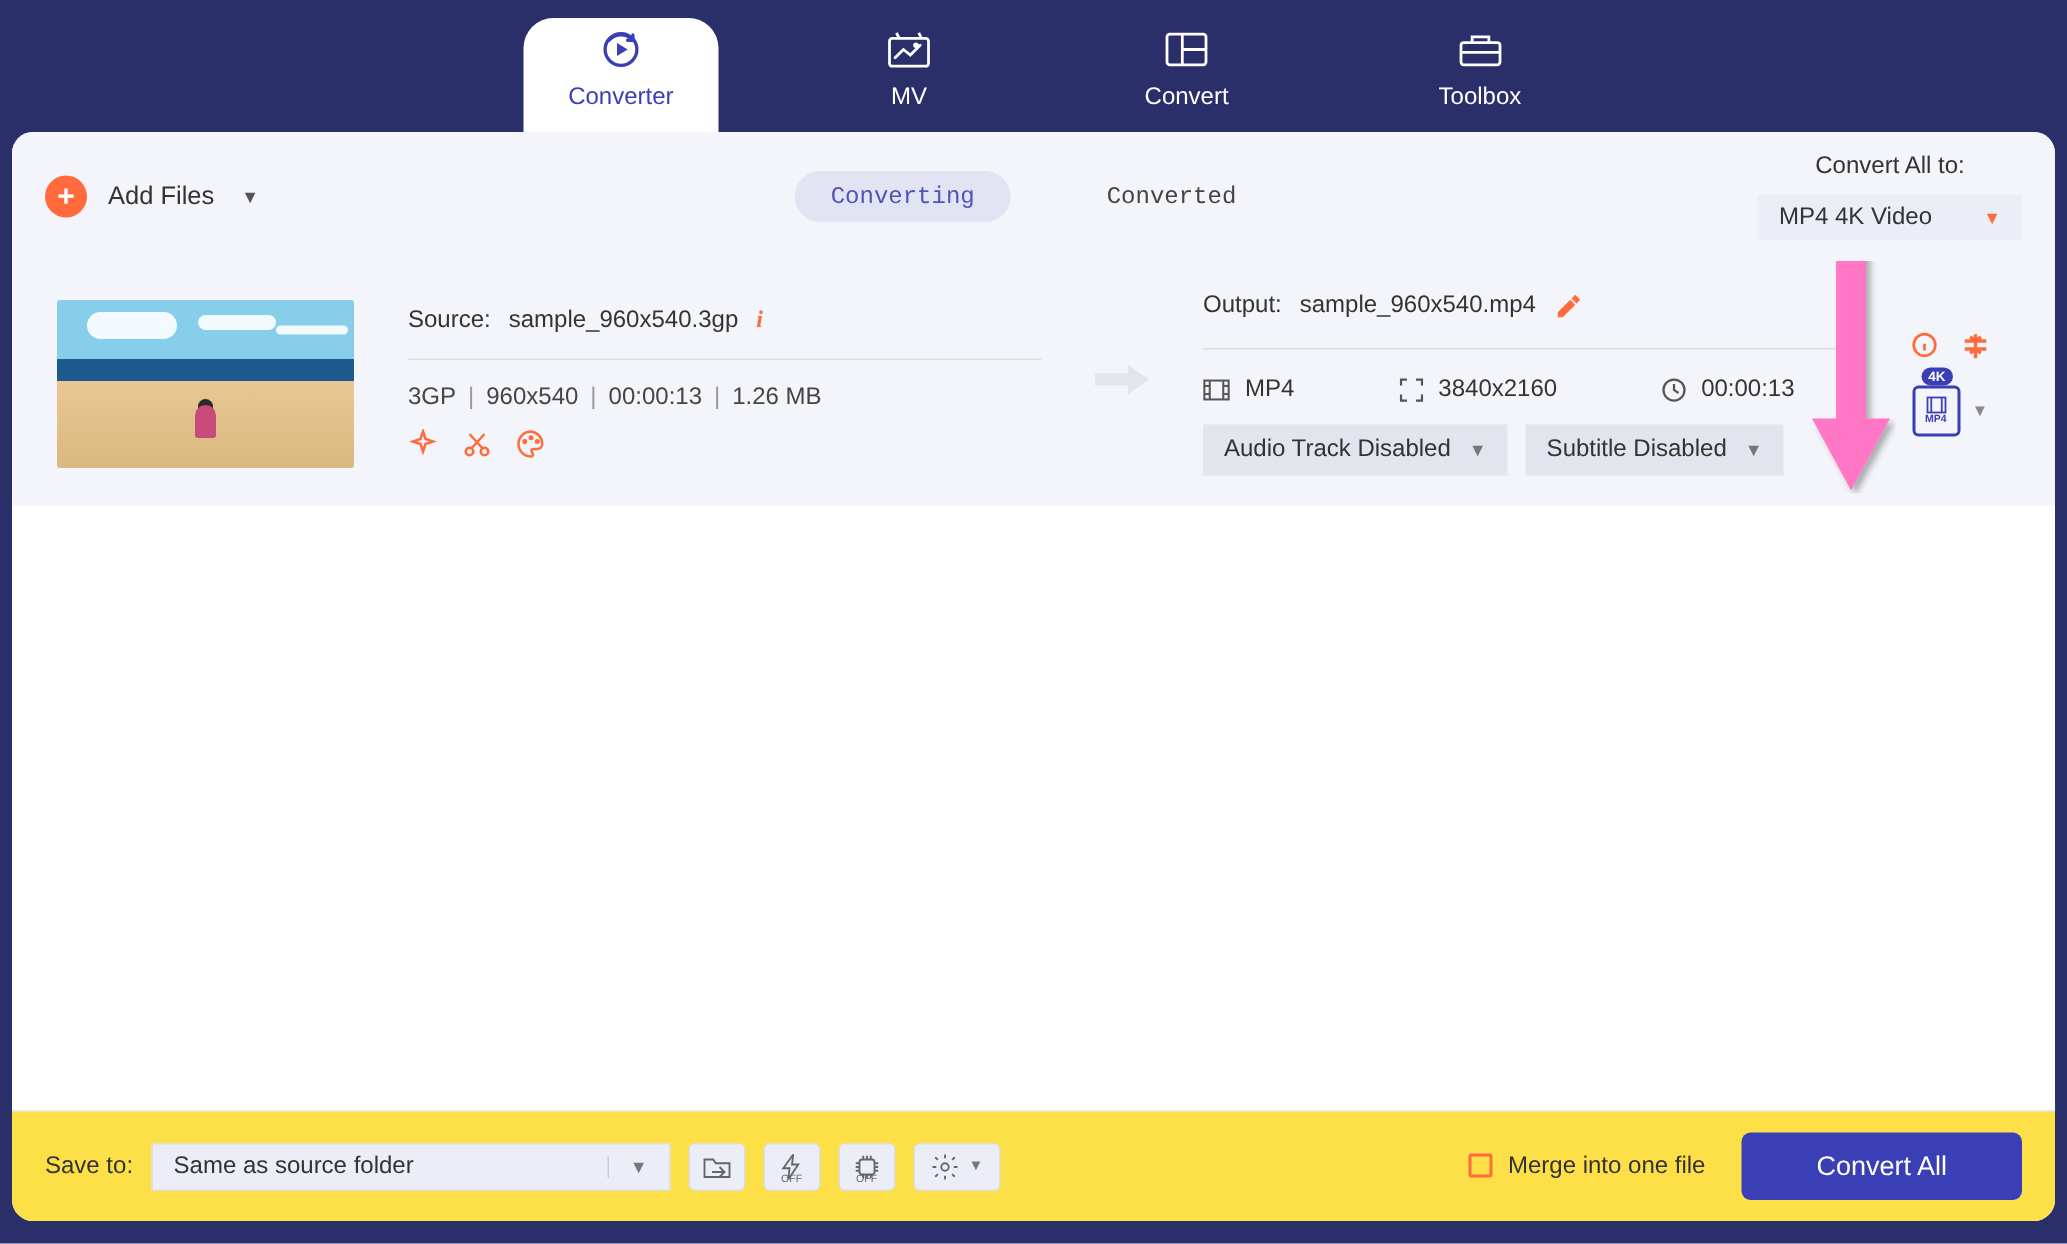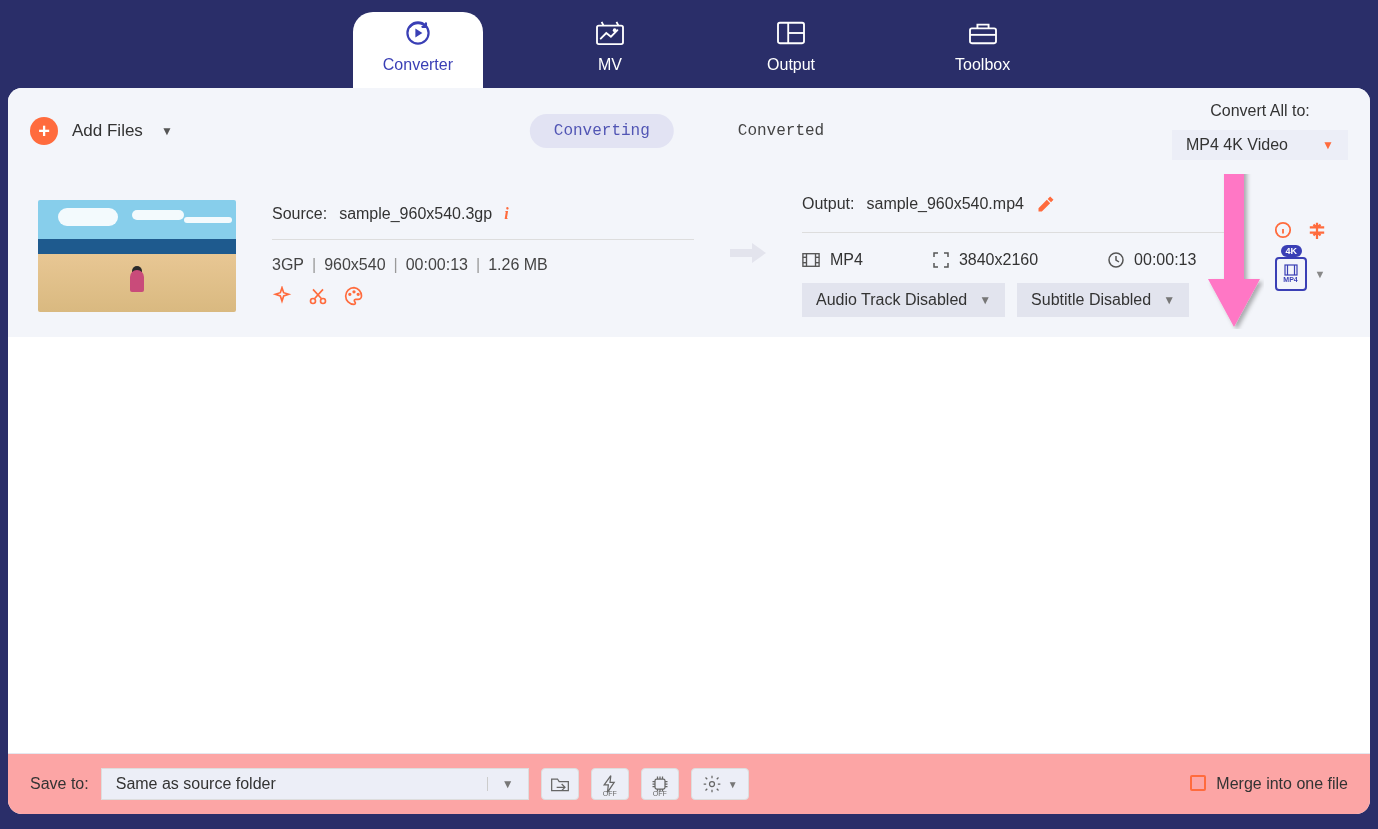--- a/index.html
+++ b/index.html
@@ -55,24 +55,24 @@
     .output-right-icons { display: flex; gap: 16px; }
     .orange-icon { color: #ff6b3d; cursor: pointer; width: 18px; height: 18px; }
     .format-badge { position: relative; cursor: pointer; display: flex; align-items: center; gap: 8px; }
     .format-chip { border: 2px solid #3a3fb5; width: 32px; height: 34px; border-radius: 4px; display: flex; flex-direction: column; align-items: center; justify-content: center; }
     .format-4k { position: absolute; top: -12px; left: 6px; background: #3a3fb5; color: #fff; font-size: 9px; padding: 1px 5px; border-radius: 6px; font-weight: bold; }
     .format-chip-label { color: #3a3fb5; font-size: 7px; font-weight: bold; }
     
     .content-empty { flex: 1; background: #fff; position: relative; }
     .annotation-arrow { position: absolute; right: 106px; bottom: 8px; }
     
-    .footer { background: #fca5a5; padding: 14px 22px; display: flex; align-items: center; justify-content: space-between; border-top: 1px solid #e5e7ef; }
+    .footer { background: #fde047; padding: 14px 22px; display: flex; align-items: center; justify-content: space-between; border-top: 1px solid #e5e7ef; }
     .footer-left { display: flex; align-items: center; gap: 12px; }
     .save-label { font-size: 16px; color: #333; }
-    .folder-select { background: #eceef7; border: 1px solid #ddd; padding: 6px 14px; display: flex; align-items: center; justify-content: space-between; width: 428px; font-size: 16px; color: #333; cursor: pointer; }
+    .folder-select { background: #eceef7; border: 1px solid #ddd; padding: 6px 14px; display: flex; align-items: center; justify-content: space-between; width: 346px; font-size: 16px; color: #333; cursor: pointer; }
     .folder-select-main { flex: 1; }
     .folder-caret { border-left: 1px solid #ccc; padding-left: 14px; color: #777; font-size: 12px; }
     .footer-btn { width: 38px; height: 32px; background: #eceef7; border: 1px solid #ddd; border-radius: 4px; display: flex; align-items: center; justify-content: center; cursor: pointer; color: #555; }
     .footer-btn svg { width: 20px; height: 20px; }
     .gear-btn { display: flex; align-items: center; gap: 6px; padding: 0 10px; width: auto; }
     
     .footer-right { display: flex; align-items: center; gap: 24px; }
     .checkbox { width: 16px; height: 16px; border: 2px solid #ff6b3d; border-radius: 2px; display: inline-block; }
     .merge-label { font-size: 16px; color: #333; display: flex; gap: 10px; cursor: pointer; }
     .convert-all-btn { background: #3a3fb5; color: #fff; padding: 12px 50px; border-radius: 6px; font-size: 18px; cursor: pointer; border: none; }
@@ -104,21 +104,21 @@
     <span>MV</span>
   </div>
   <div class="tab">
     <span class="tab-icon">
       <svg viewBox="0 0 34 28" width="32" height="26" fill="none" stroke="#fff" stroke-width="2">
         <rect x="3" y="3" width="28" height="22" rx="2"></rect>
         <line x1="14" y1="3" x2="14" y2="25"></line>
         <line x1="14" y1="14" x2="31" y2="14"></line>
       </svg>
     </span>
-    <span>Output</span>
+    <span>Convert</span>
   </div>
   <div class="tab">
     <span class="tab-icon">
       <svg viewBox="0 0 34 28" width="32" height="26" fill="none" stroke="#fff" stroke-width="2">
         <rect x="3" y="9" width="28" height="16" rx="2"></rect>
         <path d="M 11 9 L 11 5 L 23 5 L 23 9"></path>
         <line x1="3" y1="16" x2="31" y2="16"></line>
       </svg>
     </span>
     <span>Toolbox</span>
@@ -305,15 +305,16 @@
             <path d="M12 2v3M12 19v3M4.2 4.2l2.1 2.1M17.7 17.7l2.1 2.1M2 12h3M19 12h3M4.2 19.8l2.1-2.1M17.7 6.3l2.1-2.1"></path>
           </svg>
         <span style="color:#777;font-size:10px">▼</span>
       </div>
     </div>
     <div class="footer-right">
       <label class="merge-label">
         <span class="checkbox"></span>
         <span>Merge into one file</span>
       </label>
+      <button class="convert-all-btn">Convert All</button>
     </div>
   </div>
 </div>
 
 </body></html>

